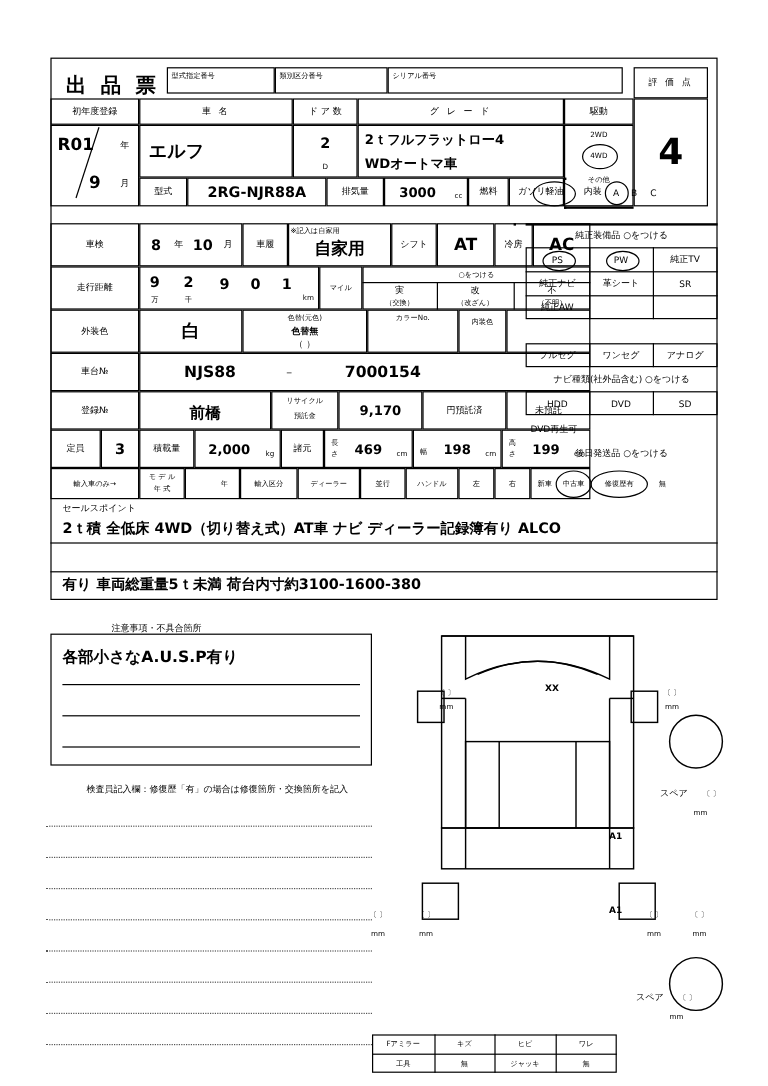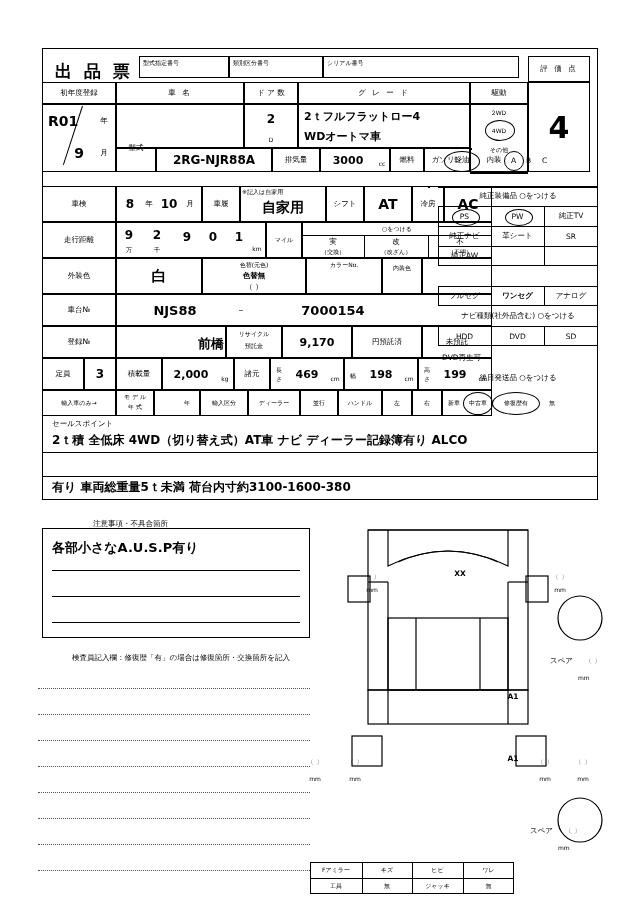--- a/index.html
+++ b/index.html
@@ -49,20 +49,21 @@
   <div class="bx" style="left:42px;top:104px;width:74px;height:68px;"></div>
   <div class="b lft lg bold" style="left:48px;top:110px;width:46px;height:22px;font-size:14px;">R01</div>
   <div class="b ctr sm" style="left:96px;top:110px;width:16px;height:22px;">年</div>
   <div class="line" style="left:82px;top:106px;width:1px;height:62px;transform:rotate(18deg);transform-origin:top;"></div>
   <div class="b ctr lg bold" style="left:66px;top:142px;width:26px;height:22px;font-size:14px;">9</div>
   <div class="b ctr sm" style="left:96px;top:142px;width:16px;height:22px;">月</div>
 
   <div class="bx" style="left:116px;top:82px;width:128px;height:22px;"></div>
   <div class="b ctr sm" style="left:116px;top:82px;width:128px;height:22px;letter-spacing:2px;">車  名</div>
   <div class="bx" style="left:116px;top:104px;width:128px;height:44px;"></div>
+  <div class="b lft xl bold" style="left:124px;top:104px;width:118px;height:44px;font-size:15px;">エルフ</div>
 
   <div class="bx" style="left:244px;top:82px;width:54px;height:22px;"></div>
   <div class="b ctr sm" style="left:244px;top:82px;width:54px;height:22px;">ド ア 数</div>
   <div class="bx" style="left:244px;top:104px;width:54px;height:44px;"></div>
   <div class="b ctr lg bold" style="left:244px;top:104px;width:54px;height:30px;">2</div>
   <div class="b ctr tiny" style="left:244px;top:132px;width:54px;height:14px;">D</div>
 
   <div class="bx" style="left:298px;top:82px;width:172px;height:22px;"></div>
   <div class="b ctr sm" style="left:298px;top:82px;width:172px;height:22px;letter-spacing:2px;">グ レ ー ド</div>
   <div class="bx" style="left:298px;top:104px;width:172px;height:44px;"></div>
@@ -71,21 +72,21 @@
 
   <div class="bx" style="left:470px;top:82px;width:58px;height:22px;"></div>
   <div class="b ctr sm" style="left:470px;top:82px;width:58px;height:22px;">駆動</div>
   <div class="bx" style="left:470px;top:104px;width:58px;height:68px;"></div>
   <div class="b ctr tiny" style="left:470px;top:105px;width:58px;height:14px;">2WD</div>
   <div class="b ctr tiny" style="left:470px;top:122px;width:58px;height:16px;">4WD</div>
   <div class="circmark" style="left:485px;top:120px;width:28px;height:19px;"></div>
   <div class="b ctr tiny" style="left:470px;top:142px;width:58px;height:16px;">その他</div>
 
   <div class="bx" style="left:116px;top:148px;width:40px;height:24px;"></div>
-  <div class="b ctr sm" style="left:116px;top:136px;width:40px;height:24px;border-radius:11px;">型式</div>
+  <div class="b ctr sm" style="left:116px;top:148px;width:40px;height:24px;border-radius:11px;">型式</div>
   <div class="bx" style="left:156px;top:148px;width:116px;height:24px;"></div>
   <div class="b ctr lg bold" style="left:156px;top:148px;width:116px;height:24px;font-size:12px;">2RG-NJR88A</div>
 
   <div class="bx" style="left:272px;top:148px;width:48px;height:24px;"></div>
   <div class="b ctr sm" style="left:272px;top:148px;width:48px;height:24px;">排気量</div>
   <div class="bx" style="left:320px;top:148px;width:70px;height:24px;"></div>
   <div class="b ctr md bold" style="left:320px;top:148px;width:56px;height:24px;font-size:11px;">3000</div>
   <div class="b ctr tiny" style="left:374px;top:156px;width:16px;height:14px;">cc</div>
 
   <div class="bx" style="left:390px;top:148px;width:34px;height:24px;"></div>
@@ -152,21 +153,21 @@
   <div class="b ctr sm" style="left:438px;top:226px;width:53px;height:20px;">純正ナビ</div>
   <div class="b ctr sm" style="left:491px;top:226px;width:53px;height:20px;">革シート</div>
   <div class="b ctr sm" style="left:544px;top:226px;width:54px;height:20px;">SR</div>
 
   <div class="b ctr sm" style="left:438px;top:246px;width:53px;height:20px;">純正AW</div>
 
   <div class="bx" style="left:438px;top:286px;width:160px;height:20px;"></div>
   <div class="line" style="left:491px;top:286px;width:1px;height:20px;"></div>
   <div class="line" style="left:544px;top:286px;width:1px;height:20px;"></div>
   <div class="b ctr sm" style="left:438px;top:286px;width:53px;height:20px;">フルセグ</div>
-  <div class="b ctr sm" style="left:491px;top:286px;width:53px;height:20px;font-weight:bold;">ワンセグ</div>
+  <div class="b ctr sm" style="left:491px;top:286px;width:53px;height:20px;">ワンセグ</div>
   <div class="b ctr sm" style="left:544px;top:286px;width:54px;height:20px;">アナログ</div>
 
   <div class="b ctr sm" style="left:438px;top:308px;width:160px;height:16px;">ナビ種類(社外品含む) ○をつける</div>
   <div class="bx" style="left:438px;top:326px;width:160px;height:20px;"></div>
   <div class="line" style="left:491px;top:326px;width:1px;height:20px;"></div>
   <div class="line" style="left:544px;top:326px;width:1px;height:20px;"></div>
   <div class="b ctr sm" style="left:438px;top:326px;width:53px;height:20px;">HDD</div>
   <div class="b ctr sm" style="left:491px;top:326px;width:53px;height:20px;">DVD</div>
   <div class="b ctr sm" style="left:544px;top:326px;width:54px;height:20px;">SD</div>
 
@@ -216,26 +217,26 @@
   <div class="bx" style="left:382px;top:258px;width:40px;height:36px;"></div>
   <div class="b ctr tiny" style="left:382px;top:262px;width:40px;height:12px;">内装色</div>
 
   <div class="bx" style="left:422px;top:258px;width:70px;height:36px;"></div>
 
   <div class="bx" style="left:42px;top:294px;width:74px;height:32px;"></div>
   <div class="b ctr sm" style="left:42px;top:294px;width:74px;height:32px;border-radius:14px;">車台№</div>
   <div class="bx" style="left:116px;top:294px;width:376px;height:32px;"></div>
   <div class="b ctr lg bold" style="left:120px;top:294px;width:110px;height:32px;font-size:13px;">NJS88</div>
   <div class="b ctr md" style="left:228px;top:294px;width:26px;height:32px;">－</div>
-  <div class="b ctr lg bold" style="left:268px;top:294px;width:130px;height:32px;font-size:13px;text-align:center;">7000154</div>
+  <div class="b ctr lg bold" style="left:254px;top:294px;width:130px;height:32px;font-size:13px;text-align:center;">7000154</div>
 
   <div class="bx" style="left:42px;top:326px;width:74px;height:32px;"></div>
   <div class="b ctr sm" style="left:42px;top:326px;width:74px;height:32px;">登録№</div>
   <div class="bx" style="left:116px;top:326px;width:110px;height:32px;"></div>
-  <div class="b ctr lg bold" style="left:116px;top:326px;width:110px;height:36px;font-size:13px;margin-left:40px;">前橋</div>
+  <div class="b ctr lg bold" style="left:116px;top:326px;width:110px;height:36px;font-size:13px;">前橋</div>
 
   <div class="bx" style="left:226px;top:326px;width:56px;height:32px;"></div>
   <div class="b ctr tiny" style="left:226px;top:328px;width:56px;height:12px;">リサイクル</div>
   <div class="b ctr tiny" style="left:226px;top:340px;width:56px;height:12px;">預託金</div>
 
   <div class="bx" style="left:282px;top:326px;width:70px;height:32px;"></div>
   <div class="b ctr md bold" style="left:282px;top:326px;width:70px;height:32px;font-size:11px;">9,170</div>
 
   <div class="bx" style="left:352px;top:326px;width:70px;height:32px;"></div>
   <div class="b ctr sm" style="left:352px;top:326px;width:70px;height:32px;">円預託済</div>

